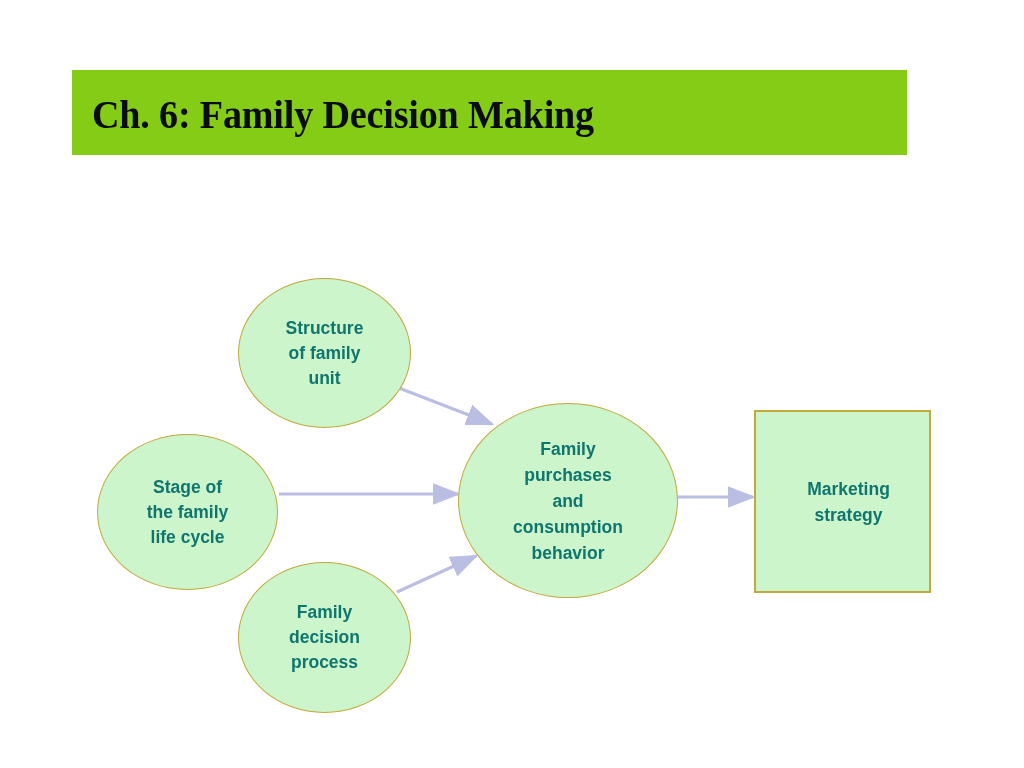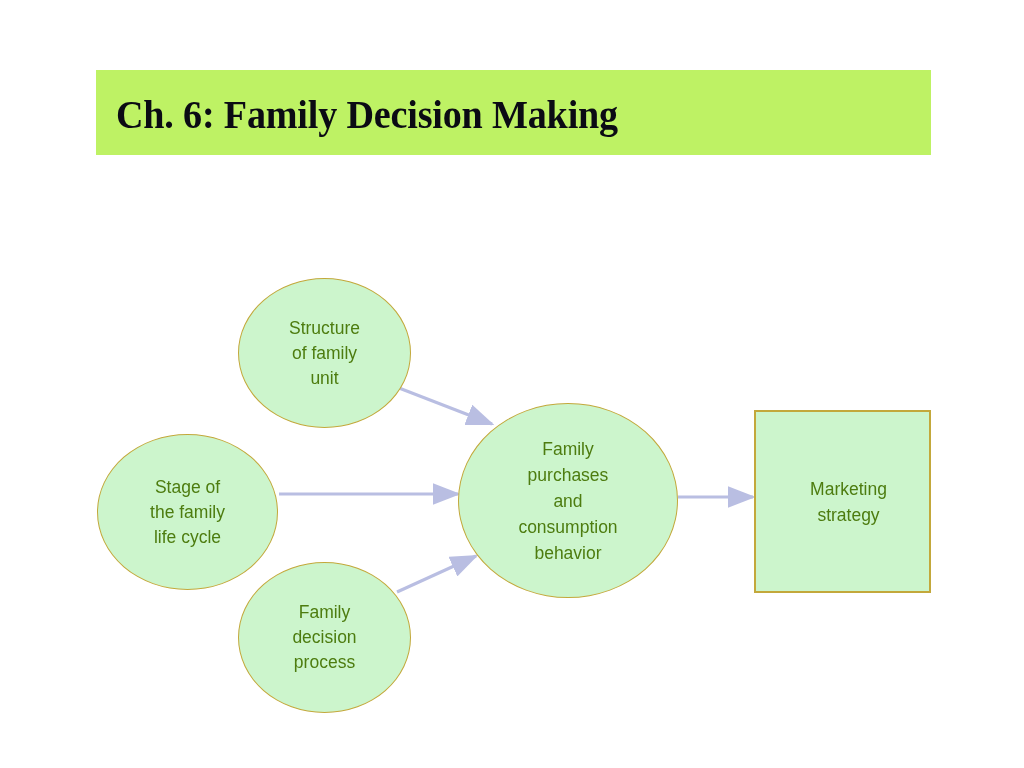--- a/index.html
+++ b/index.html
@@ -25,22 +25,21 @@
     background: #ffffff;
   }
 
   
   #title-banner {
     position: absolute;
     left: 72px;
     top: 70px;
     width: 835px;
     height: 85px;
-    background: #bef264;
-    margin-left: 24px;
+    background: #84cc16;
   }
   #title-text {
     position: absolute;
     left: 20px;
     top: 21px;
     width: 840px;
     font-family: "Liberation Serif", "DejaVu Serif", serif;
     font-weight: bold;
     font-size: 41px;
     line-height: 46px;
@@ -73,22 +72,22 @@
     box-sizing: border-box;
     background: #ccf5cc;
     border: 1.5px solid #c3a83b;
     display: flex;
     align-items: center;
     justify-content: center;
     text-align: center;
   }
   .node-label {
     font-family: "Liberation Sans", sans-serif;
-    font-weight: normal;
-    color: #4d7c0f;
+    font-weight: bold;
+    color: #0f766e;
     white-space: pre-line;
   }
   .ellipse {
     border-radius: 50%;
   }
   .rect {
     border-radius: 0;
     border-width: 2px;
     padding-left: 12px;
   }

